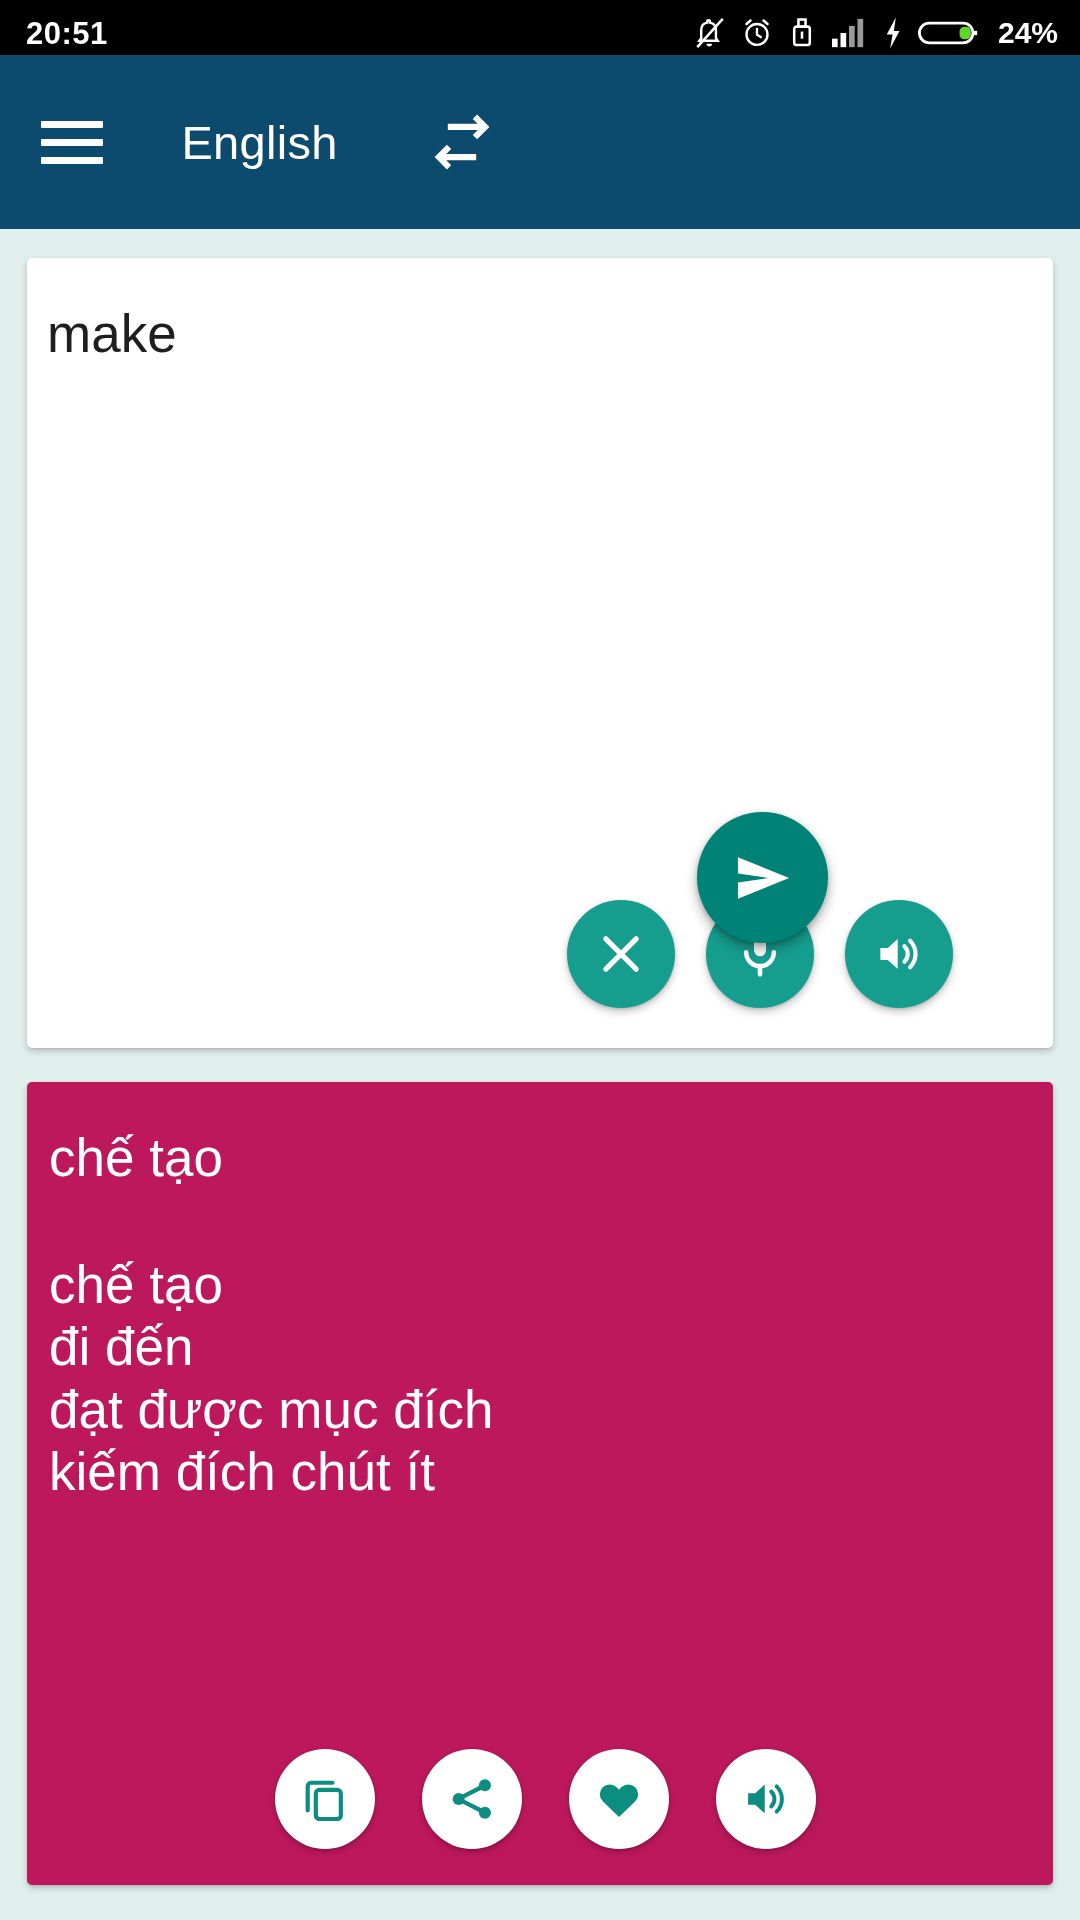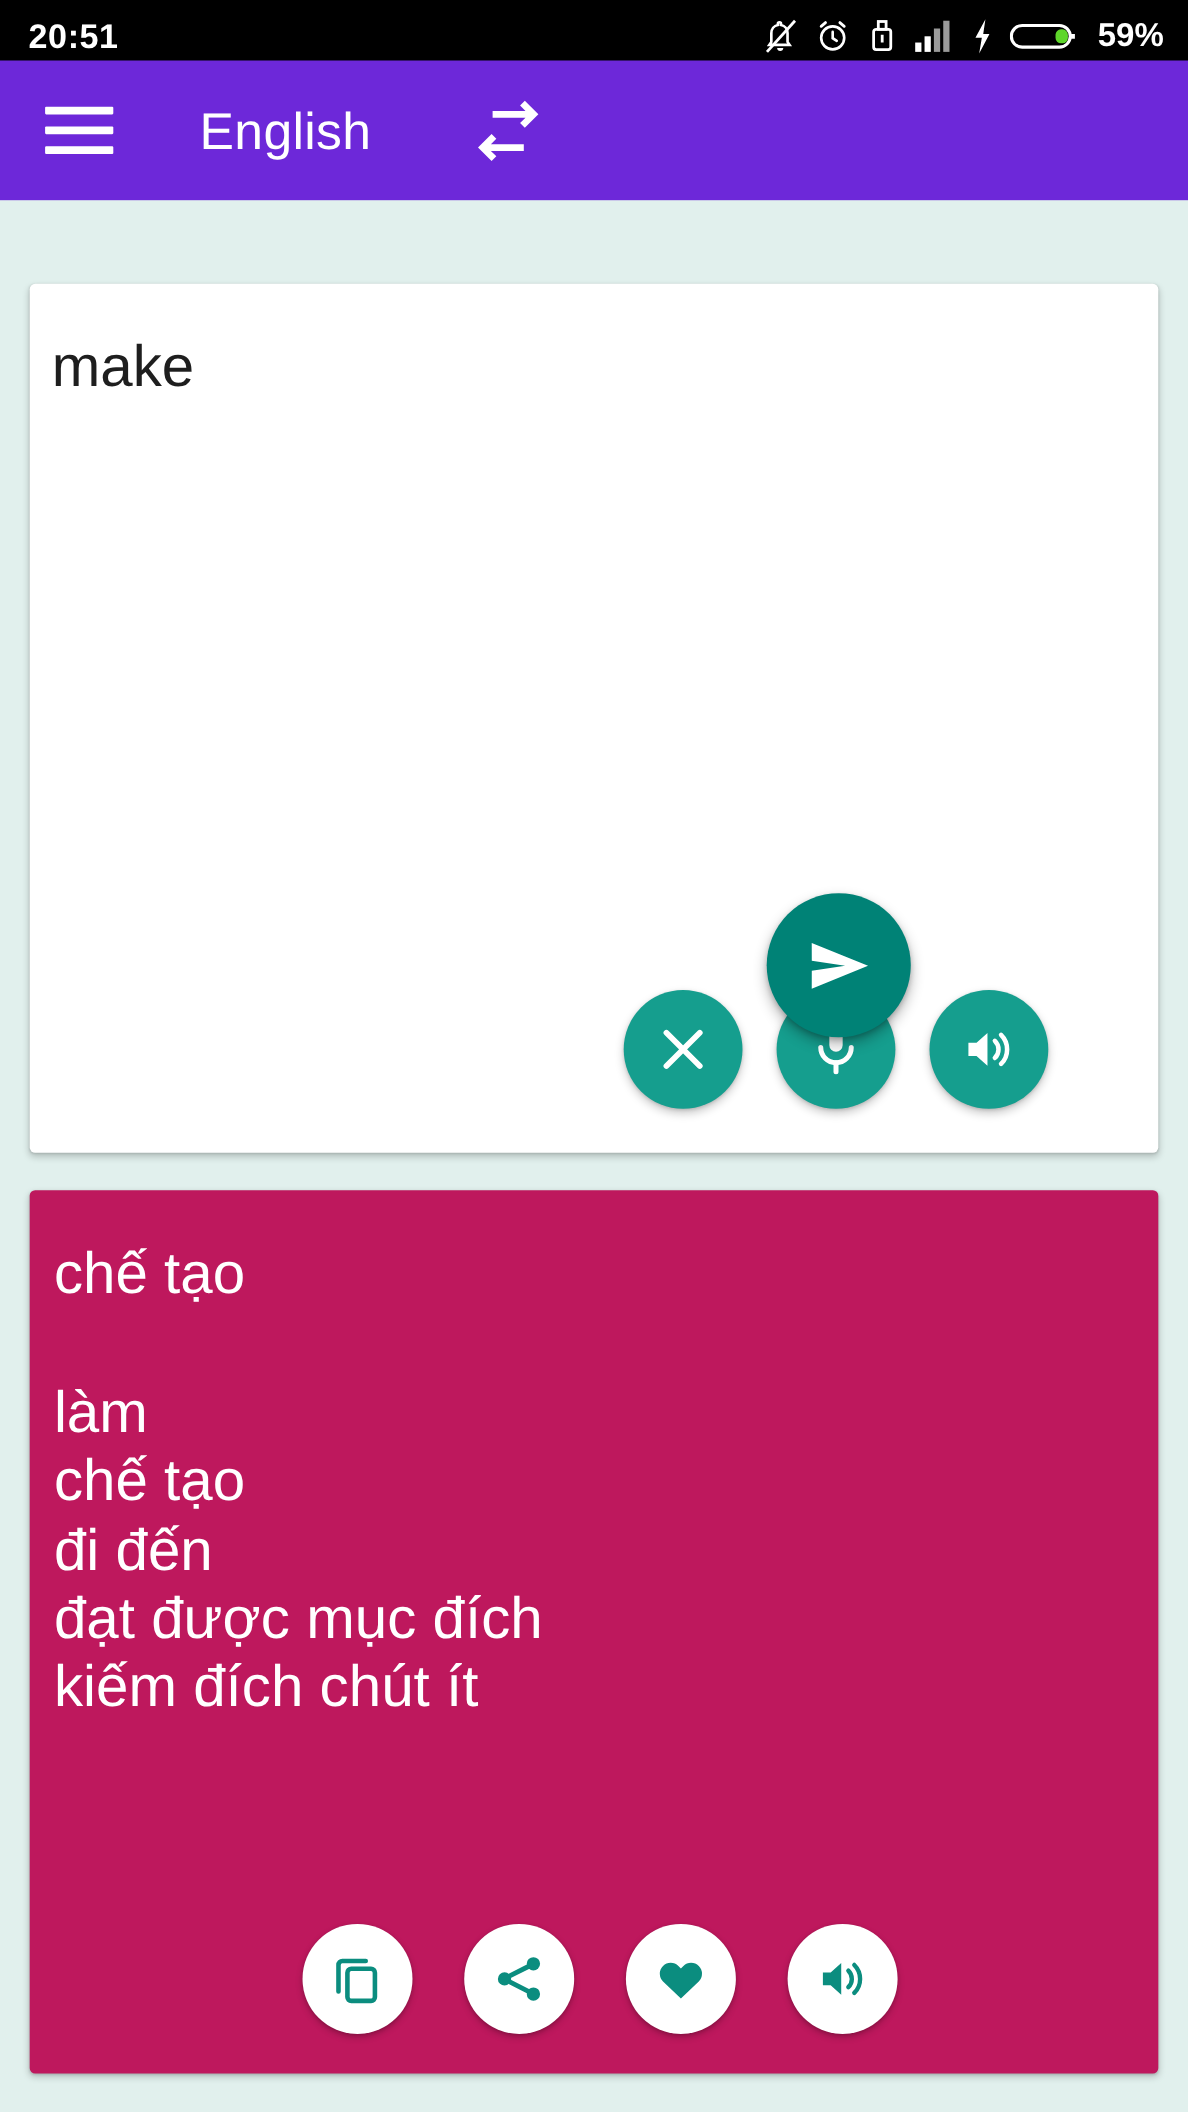--- a/index.html
+++ b/index.html
@@ -18,22 +18,22 @@
     display:flex; align-items:center; justify-content:space-between;
     padding:0 22px 0 26px;
   }
   #status-clock{ font-size:31px; font-weight:700; letter-spacing:.5px; line-height:1; }
   #status-icons{ display:flex; align-items:center; gap:13px; }
   .sicon{ display:block; }
   #battery-pct{ font-size:30px; font-weight:700; margin-left:5px; line-height:1; }
 
   
   #app-bar{
-    position:absolute; left:0; top:55px; width:1080px; height:127px;
-    background:#6d28d9;
+    position:absolute; left:0; top:55px; width:1080px; height:174px;
+    background:#0c4a6e;
     display:flex; align-items:center;
   }
   #menu-btn{
     width:120px; height:173px; display:flex; align-items:center; justify-content:center;
     margin-left:12px;
   }
   .burger-lines{ width:62px; }
   .burger-lines span{
     display:block; height:7px; background:#fff; border-radius:1px; margin:11px 0;
   }
@@ -143,21 +143,21 @@
     <svg class="sicon" width="24" height="34" viewBox="0 0 14 24">
       <path fill="#fff" d="M9 1 2.6 13h4.1L5 23l6.6-12.4h-4z"></path>
     </svg>
 
     <svg class="sicon" width="62" height="34" viewBox="0 0 44 24">
       <rect x="1" y="5" width="38" height="14" rx="7" fill="none" stroke="#fff" stroke-width="2"></rect>
       <path d="M39.5 10.5h2.5v3h-2.5z" fill="#fff"></path>
       <rect x="29.5" y="7.5" width="8" height="9" rx="3.5" fill="#5ed62a"></rect>
     </svg>
 
-    <span id="battery-pct">59%</span>
+    <span id="battery-pct">24%</span>
   </div>
 </div>
 
 <div id="app-bar">
 
   <div id="menu-btn">
     <span class="burger-lines">
       <span></span>
         <span></span>
         <span></span>
@@ -210,21 +210,20 @@
   <svg width="64" height="64" viewBox="0 0 24 24">
     <path fill="#fff" d="M2.6 4.2 21.8 12 2.6 19.8l0.02-6.1L14 12 2.62 10.3z"></path>
   </svg>
 </div>
 
 <div id="result-card">
 
   <div id="result-main">chế tạo</div>
 
   <div id="result-alternates">
-    <span class="alt-line">làm</span>
     <span class="alt-line">chế tạo</span>
     <span class="alt-line">đi đến</span>
     <span class="alt-line">đạt được mục đích</span>
     <span class="alt-line">kiếm đích chút ít</span>
   </div>
 
   <div id="result-actions">
 
     <div class="white-fab">
       <svg width="50" height="50" viewBox="0 0 24 24">

